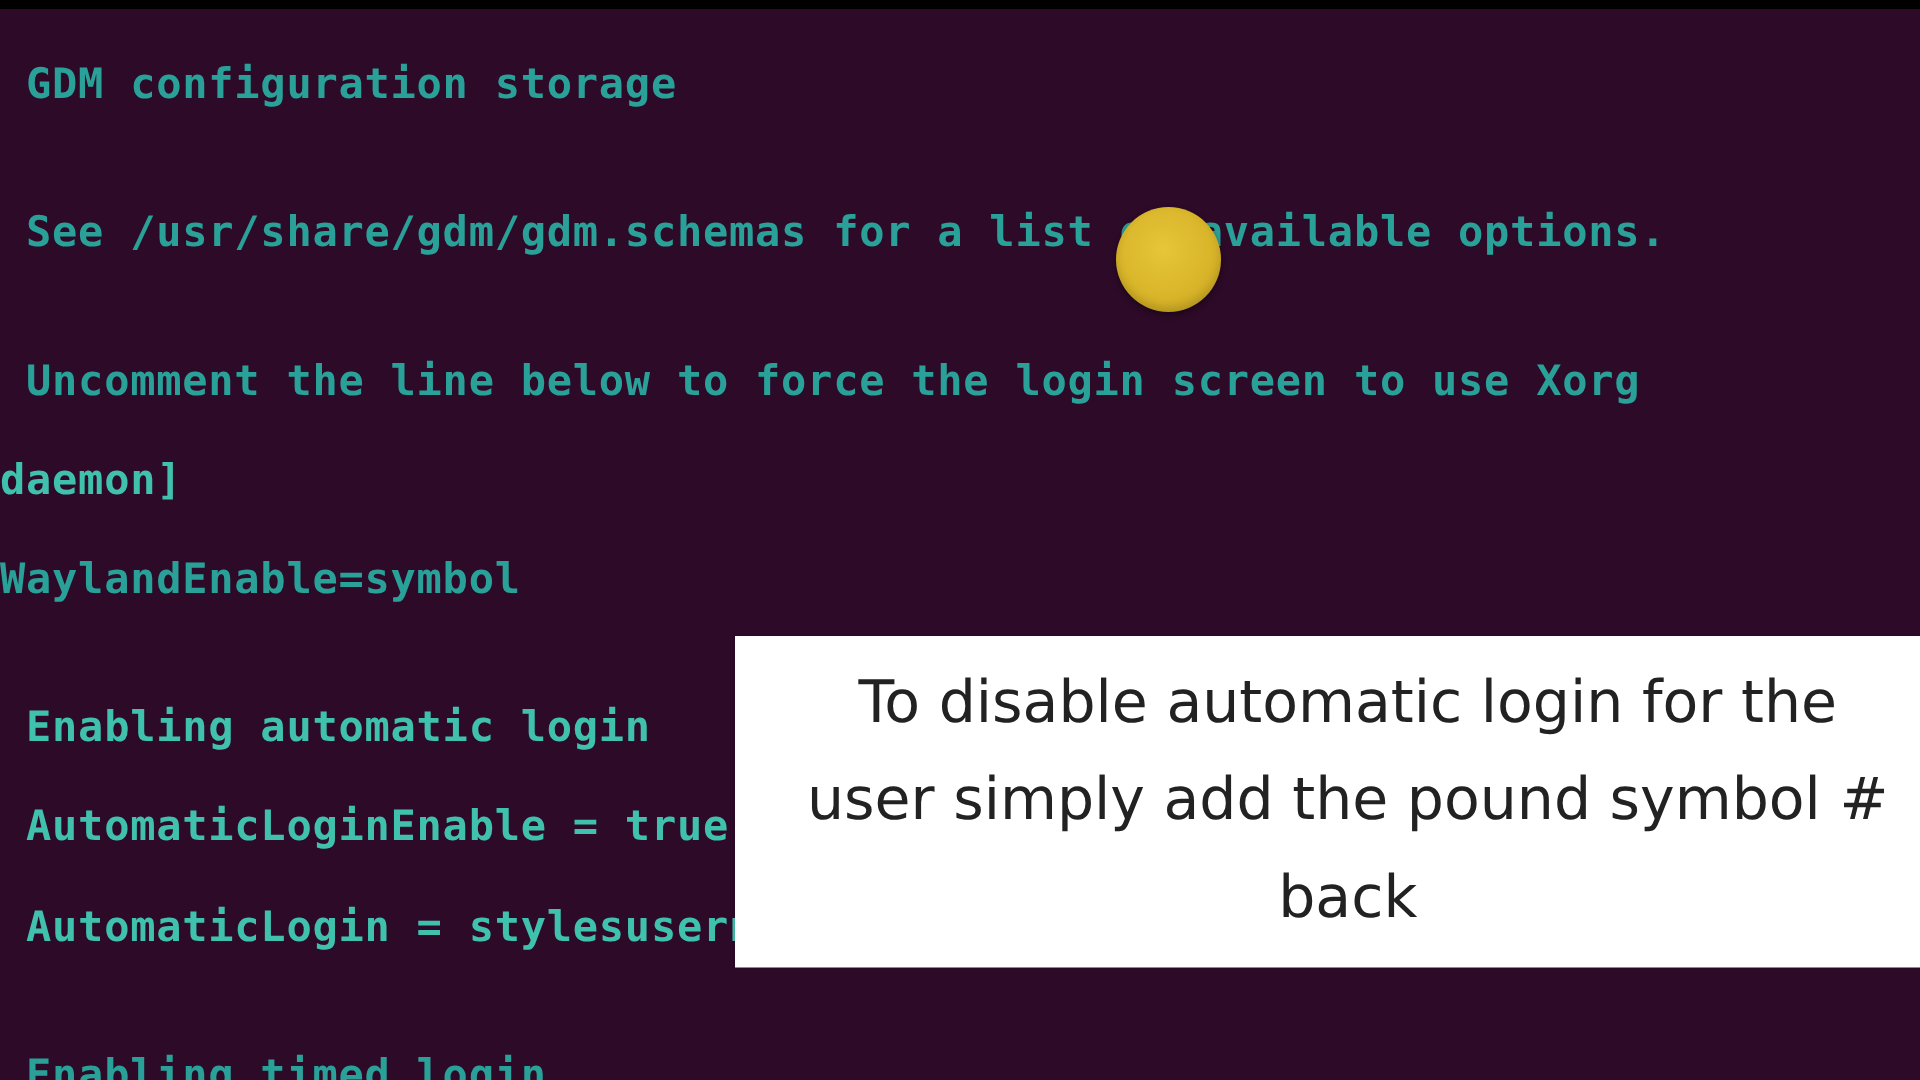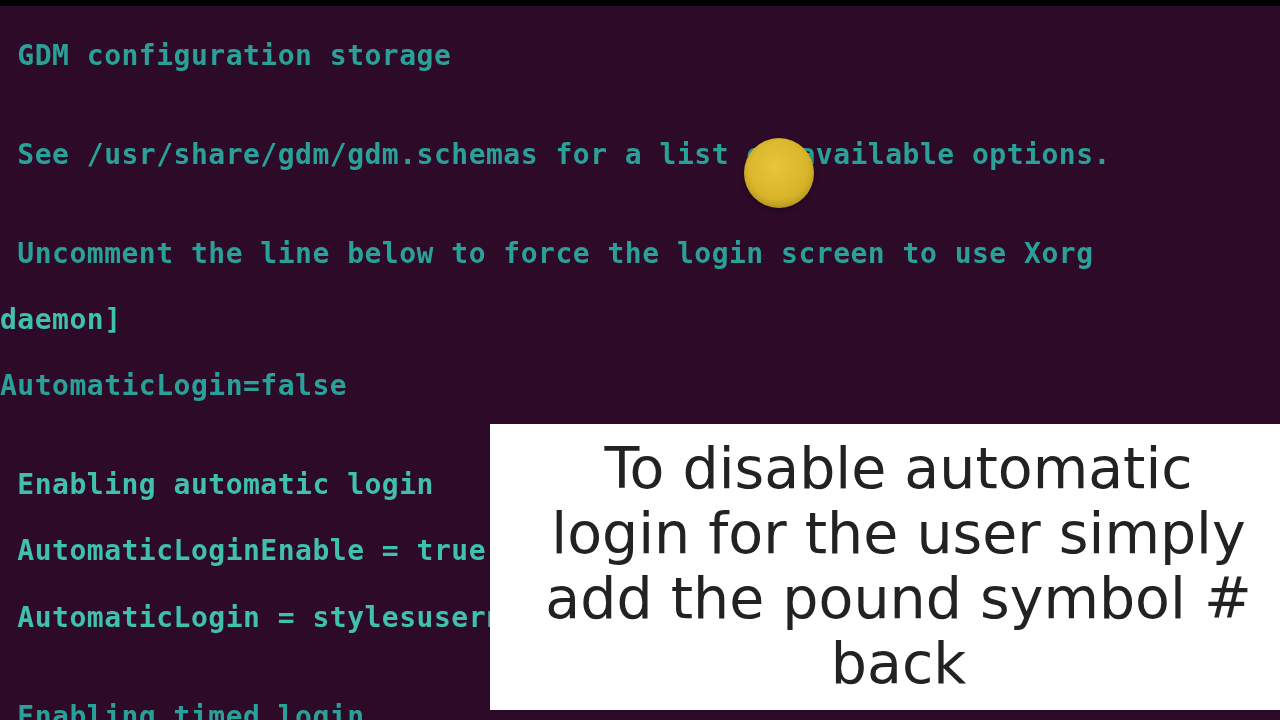--- a/index.html
+++ b/index.html
@@ -69,42 +69,42 @@
   }
   .overlay {
     position: absolute;
     left: 490px;
     top: 424px;
     right: 0;
     background: #fff;
     color: #222;
     font-family: "DejaVu Sans", Arial, sans-serif;
     font-weight: 400;
-    font-size: 57px;
+    font-size: 39px;
     line-height: 65px;
     padding: 12px 20px 14px 47px;
     text-align: center;
     letter-spacing: 0px;
     box-shadow: 0 0 0 1px rgba(0,0,0,0.06);
   }
 </style>
 </head>
 <body>
 
 <div class="terminal">
   <div class="top-bar"></div>
 
   <div class="content">
 <span class="line teal"> GDM configuration storage</span>
 <span class="line"></span>
 <span class="line teal"> See /usr/share/gdm/gdm.schemas for a list of available options.</span>
 <span class="line"></span>
 <span class="line teal"> Uncomment the line below to force the login screen to use Xorg</span>
 <span class="line tealb">daemon]</span>
-<span class="line teal">AutomaticLogin=false</span>
+<span class="line teal">WaylandEnable=symbol</span>
 <span class="line"></span>
 <span class="line tealb"> Enabling automatic login</span>
 <span class="line tealb"> AutomaticLoginEnable = true</span>
 <span class="line tealb cursor-line"><span> AutomaticLogin = stylesusernam</span><span class="cursor"></span></span>
 <span class="line"></span>
 <span class="line teal"> Enabling timed login</span>
 
 
 
 <span class="line"></span>

